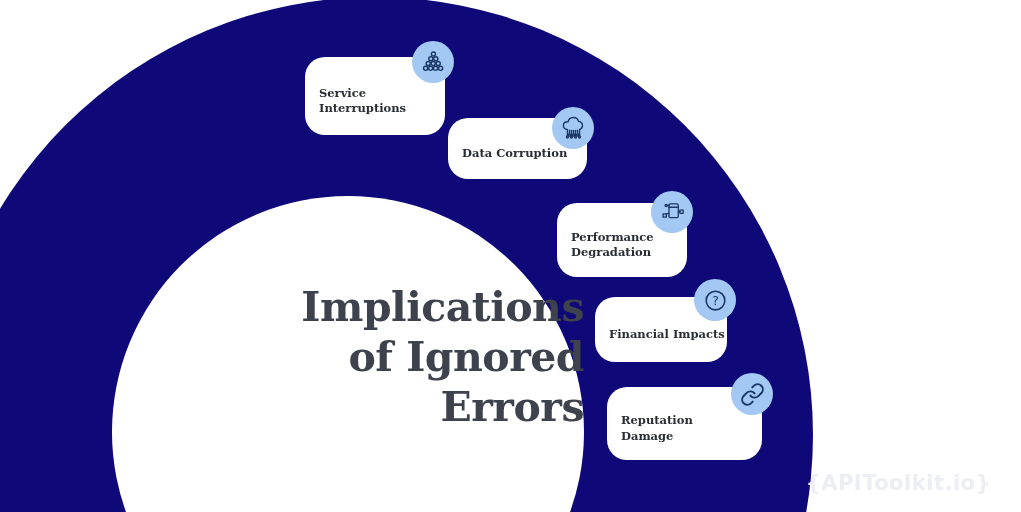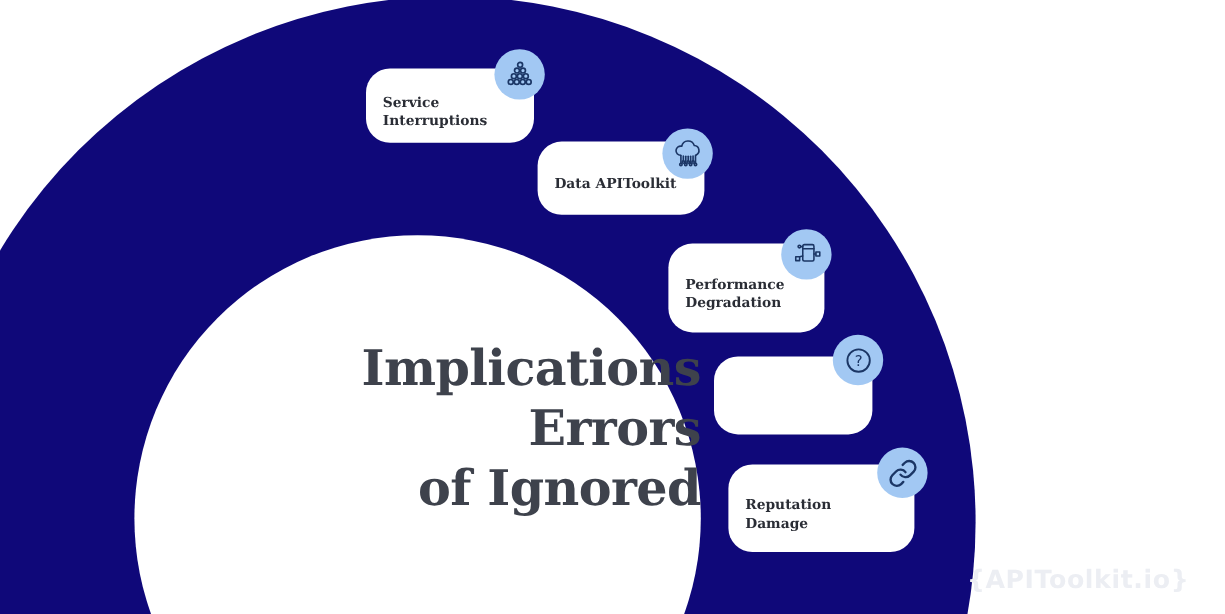--- a/index.html
+++ b/index.html
@@ -24,21 +24,21 @@
   .title .tline { display:block; }
 
   .card {
     position:absolute; z-index:4; background:#ffffff; border-radius:20px;
     display:flex; align-items:center;
   }
   .card .label {
     color:#2A2D35; font-weight:bold; font-size:11.5px; line-height:1.32;
     padding-left:14px; padding-top:10px;
   }
-  .card1 { left:305px; top:57px;  width:140px; height:62px; }
+  .card1 { left:305px; top:57px;  width:140px; height:78px; }
   .card2 { left:448px; top:118px; width:139px; height:61px; }
   .card3 { left:557px; top:203px; width:130px; height:74px; }
   .card4 { left:595px; top:297px; width:132px; height:65px; }
   .card5 { left:607px; top:387px; width:155px; height:73px; }
   .card1 .label { max-width:100px; }
   .card2 .label { max-width:122px; }
   .card3 .label { max-width:108px; }
   .card4 .label { max-width:122px; }
   .card5 .label { max-width:90px;  }
 
@@ -63,22 +63,22 @@
 </head>
 <body>
 
 <div id="canvas">
 
   <div class="outer-circle"></div>
   <div class="inner-circle"></div>
 
   <div class="title">
     <span class="tline">Implications</span>
+    <span class="tline">of Ignored</span>
     <span class="tline">Errors</span>
-    <span class="tline">of Ignored</span>
   </div>
 
   <div class="card card1">
     <div class="label">Service Interruptions</div>
     <div class="icon-circle">
       <svg width="26" height="26" viewBox="0 0 24 24" fill="none" stroke="#1B3665" stroke-width="1.3">
         <circle cx="12.4" cy="4.6" r="1.9"></circle>
         <circle cx="10" cy="9" r="1.9"></circle>
           <circle cx="14.6" cy="9" r="1.9"></circle>
         <circle cx="7.6" cy="13.4" r="1.9"></circle>
@@ -86,21 +86,21 @@
           <circle cx="16.8" cy="13.4" r="1.9"></circle>
         <circle cx="5.2" cy="17.8" r="1.9"></circle>
           <circle cx="9.8" cy="17.8" r="1.9"></circle>
           <circle cx="14.4" cy="17.8" r="1.9"></circle>
           <circle cx="19" cy="17.8" r="1.9"></circle>
       </svg>
     </div>
   </div>
 
   <div class="card card2">
-    <div class="label">Data APIToolkit</div>
+    <div class="label">Data Corruption</div>
     <div class="icon-circle">
       <svg width="27" height="27" viewBox="0 0 24 24" fill="none" stroke="#1B3665" stroke-width="1.2" stroke-linecap="round" stroke-linejoin="round">
         <path d="M6.4 12.8 a3.4 3.4 0 1 1 .8-6.7 A4.8 4.8 0 0 1 16.5 5.6 a3.7 3.7 0 0 1 1.2 7.1"></path>
         <line x1="6.6" y1="13" x2="6.6" y2="18.6"></line>
           <circle cx="6.6" cy="19.6" r="0.9"></circle>
         <line x1="8.4" y1="13.4" x2="8.4" y2="16.8"></line>
           <circle cx="8.4" cy="17.8" r="0.9"></circle>
         <line x1="10.2" y1="13.6" x2="10.2" y2="18.6"></line>
           <circle cx="10.2" cy="19.6" r="0.9"></circle>
         <line x1="12" y1="13.6" x2="12" y2="16.8"></line>
@@ -125,20 +125,21 @@
         <line x1="7.6" y1="6" x2="9.2" y2="6"></line>
         <rect x="3.8" y="13.8" width="3" height="3"></rect>
         <polyline points="9.2,13.2 6.8,13.8"></polyline>
         <rect x="19.3" y="10.2" width="3" height="3"></rect>
         <line x1="17.8" y1="11.7" x2="19.3" y2="11.7"></line>
       </svg>
     </div>
   </div>
 
   <div class="card card4">
+    <div class="label">Financial Impacts</div>
     <div class="icon-circle">
       <svg width="27" height="27" viewBox="0 0 24 24">
         <circle cx="12" cy="12" r="8.3" fill="none" stroke="#1B3665" stroke-width="1.4"></circle>
         <text x="12" y="16" text-anchor="middle" font-size="11" font-family="DejaVu Sans, Liberation Sans, sans-serif" fill="#1B3665">?</text>
       </svg>
     </div>
   </div>
 
   <div class="card card5">
     <div class="label">Reputation Damage</div>

